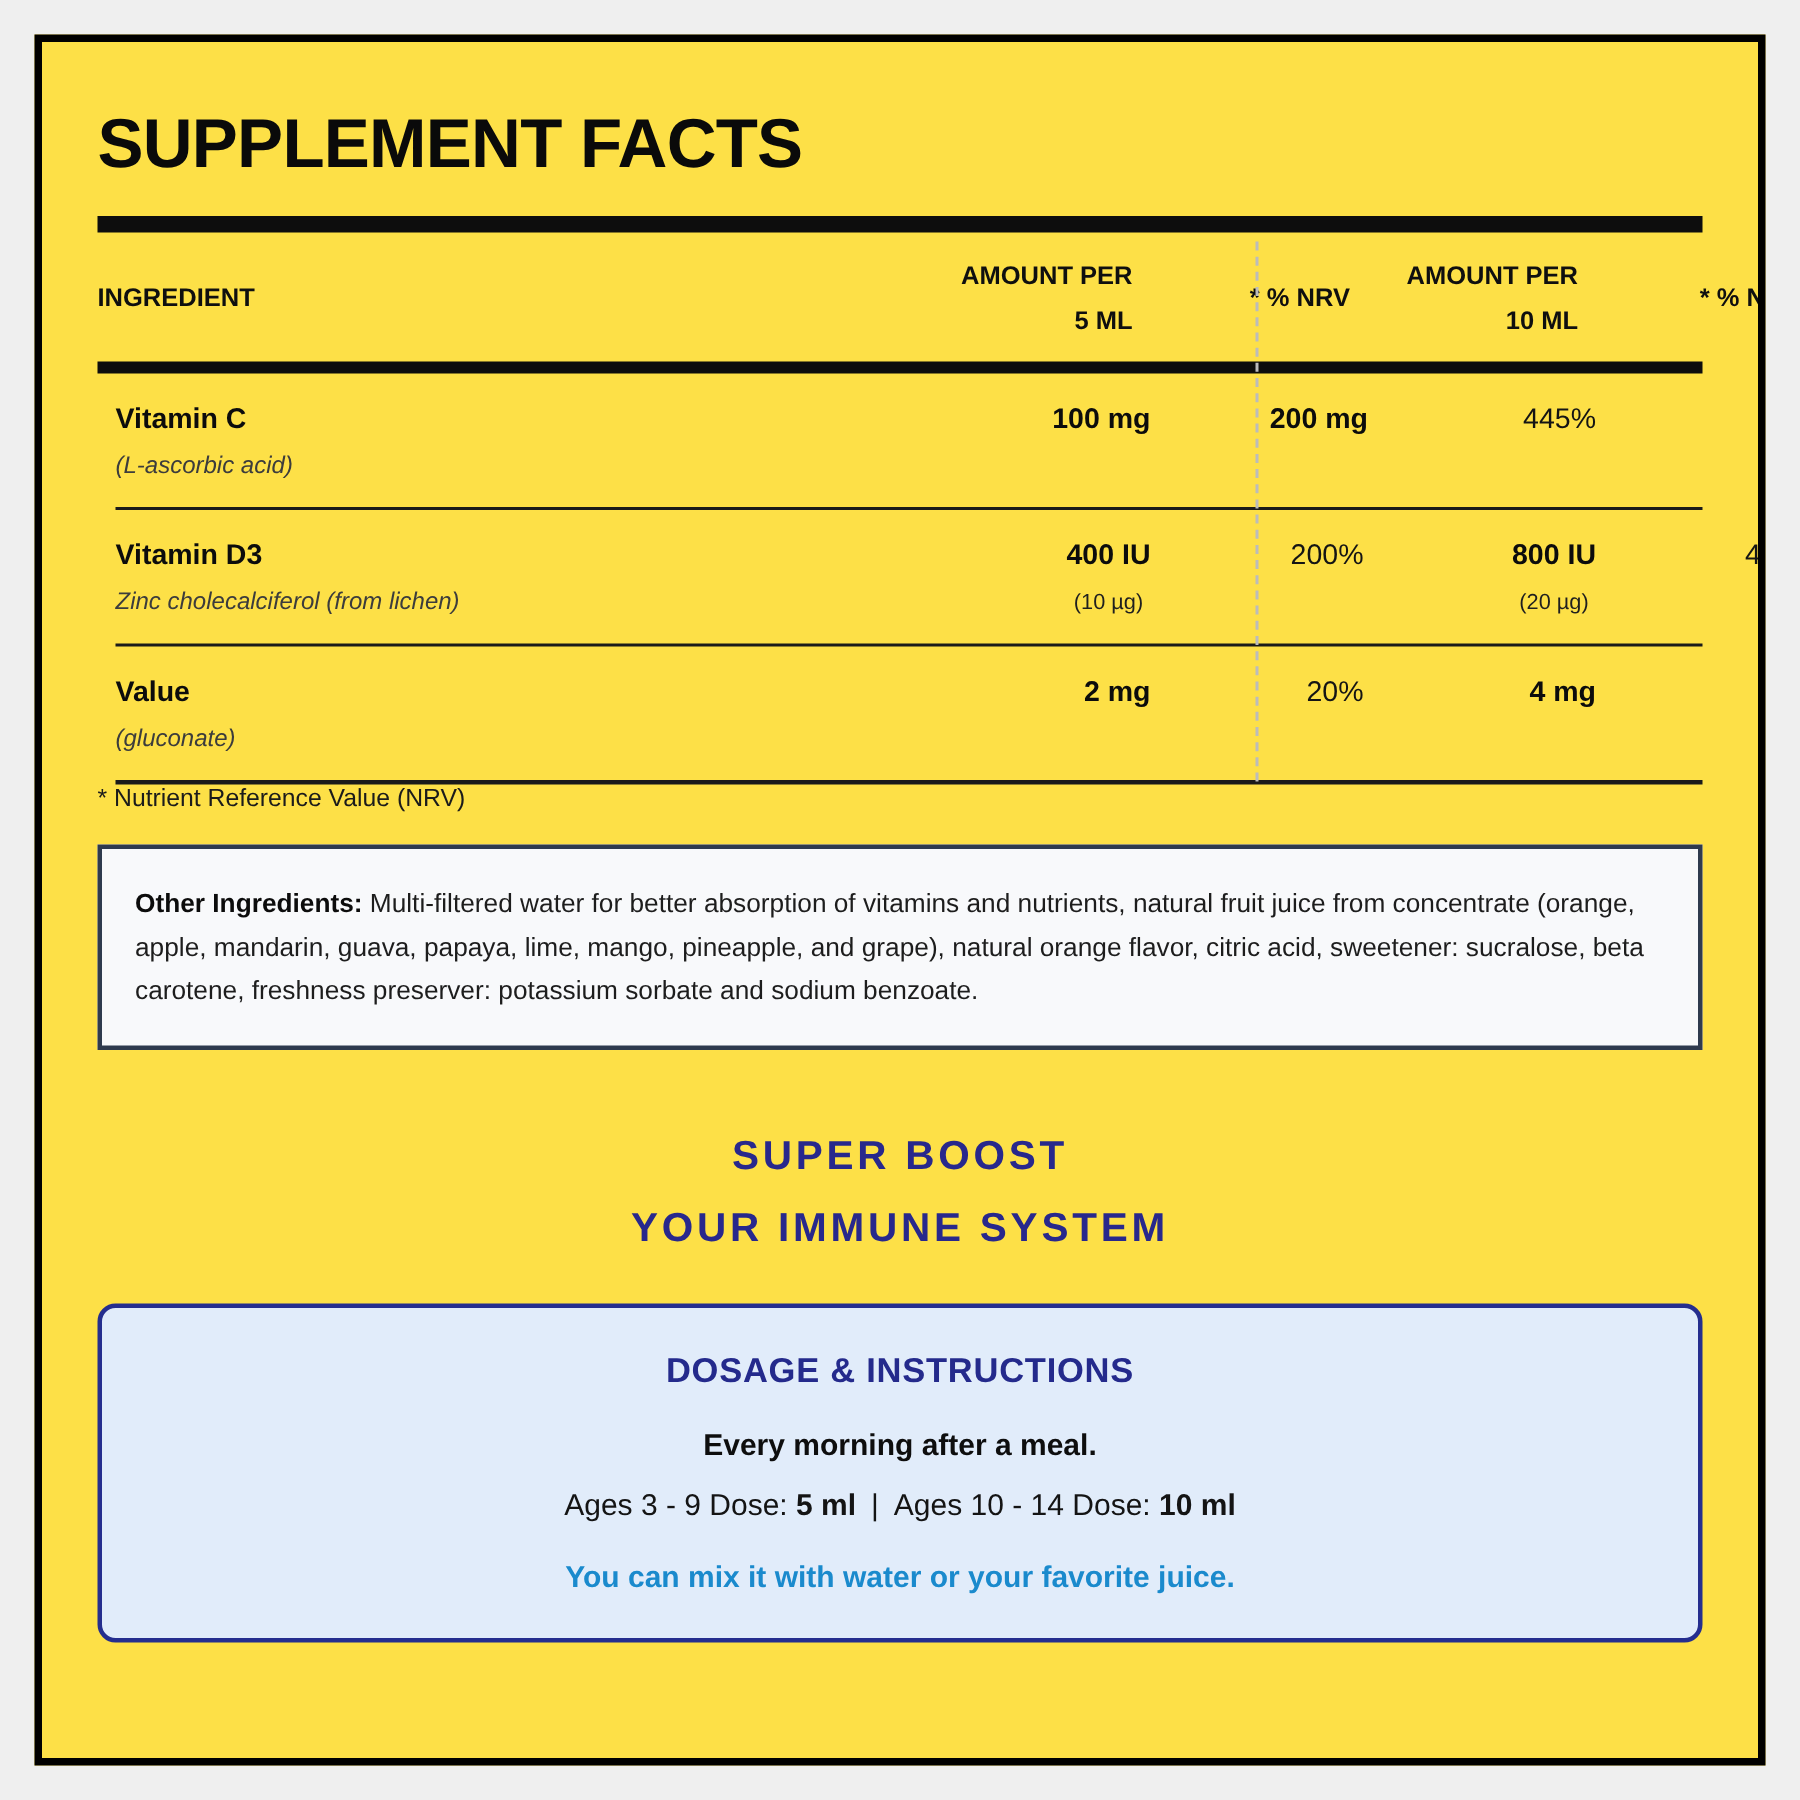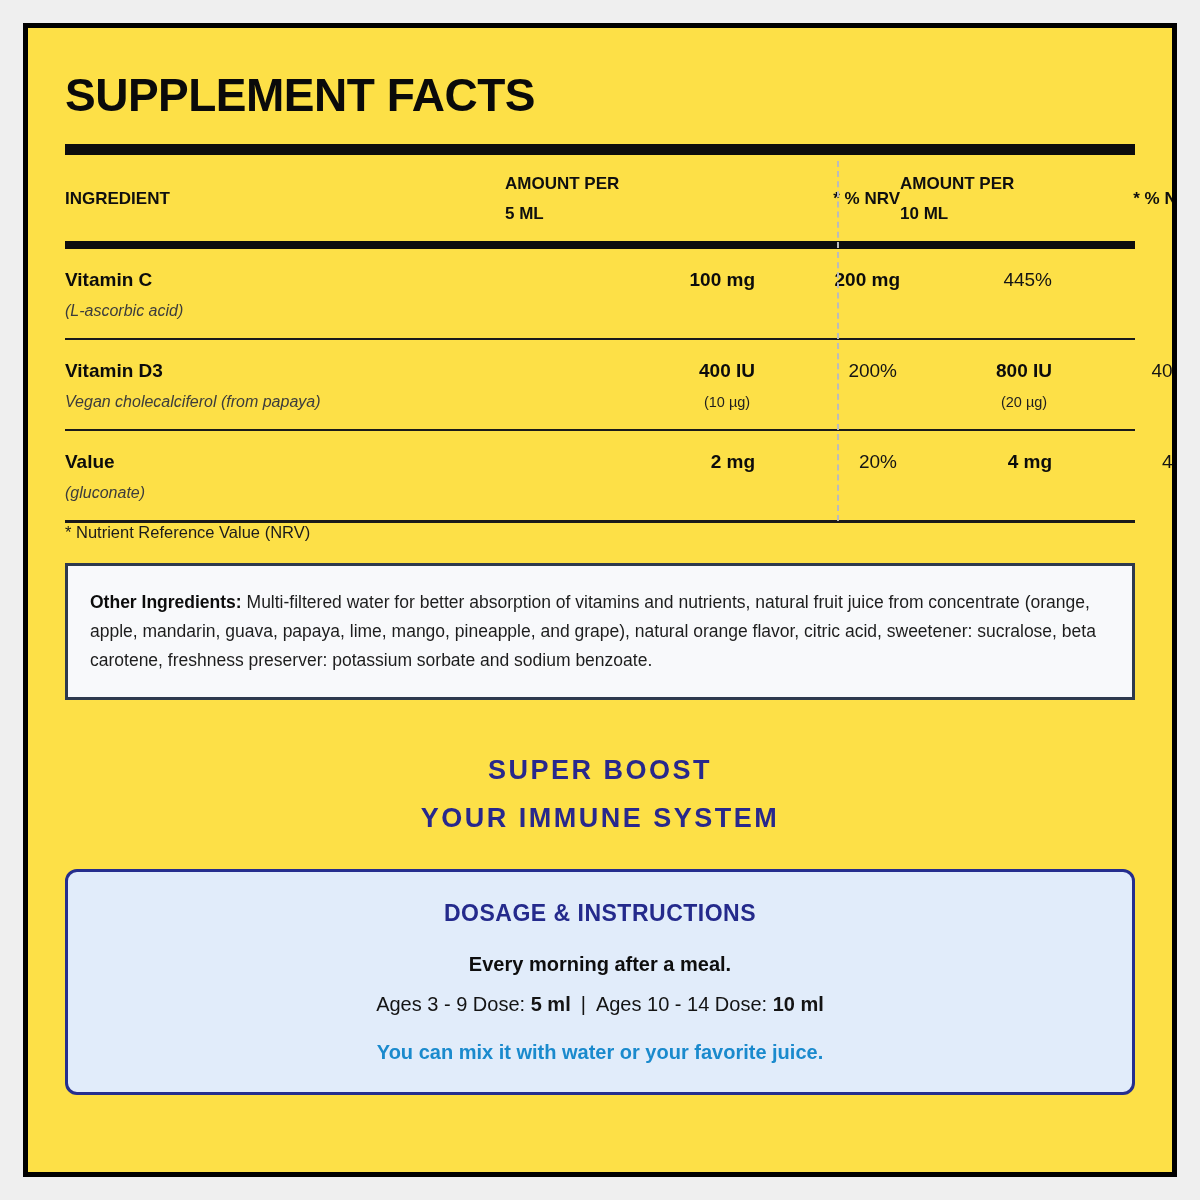--- a/index.html
+++ b/index.html
@@ -48,26 +48,26 @@
   }
 
   .grid {
     display: grid;
     grid-template-columns: 440px 250px 145px 152px 148px;
   }
 
   .t-header { padding: 14px 0 12px 0; align-items: center; }
   .h-cell { font-size: 17px; font-weight: bold; color: #0f0f0f; }
   .h-ingredient { align-self: center; }
-  .h-amount { text-align: left; line-height: 30px; }
+  .h-amount { text-align: right; line-height: 30px; }
   .h-nrv { text-align: right; align-self: center; }
 
   .bar-header { height: 8px; background: #0d0d0d; }
 
-  .t-row { border-bottom: 2px solid #1a1a1a; padding: 20px 0 18px 0; }
+  .t-row { border-bottom: 2px solid #1a1a1a; padding: 20px 0 18px 0; margin-left: 12px; }
   .t-row.last { border-bottom: 3px solid #1a1a1a; }
 
   .cell-name .name { font-size: 19px; font-weight: bold; color: #0c0c0c; }
   .cell-name .sub {
     font-size: 16px;
     font-style: italic;
     color: #3c3c3c;
     margin-top: 11px;
   }
 
@@ -187,21 +187,21 @@
         </div>
         <div class="cell-amount">
           <span class="amt-stack"><span class="val">200 mg</span><div class="amt-sub"></div></span>
         </div>
         <div class="cell-nrv">445%</div>
       </div>
 
       <div class="grid t-row">
         <div class="cell-name">
           <div class="name">Vitamin D3</div>
-          <div class="sub">Vegan cholecalciferol (from papaya)</div>
+          <div class="sub">Zinc cholecalciferol (from lichen)</div>
         </div>
         <div class="cell-amount">
           <span class="amt-stack"><span class="val">400 IU</span><div class="amt-sub">(10 µg)</div></span>
         </div>
         <div class="cell-nrv inner">200%</div>
         <div class="cell-amount">
           <span class="amt-stack"><span class="val">800 IU</span><div class="amt-sub">(20 µg)</div></span>
         </div>
         <div class="cell-nrv">400%</div>
       </div>

